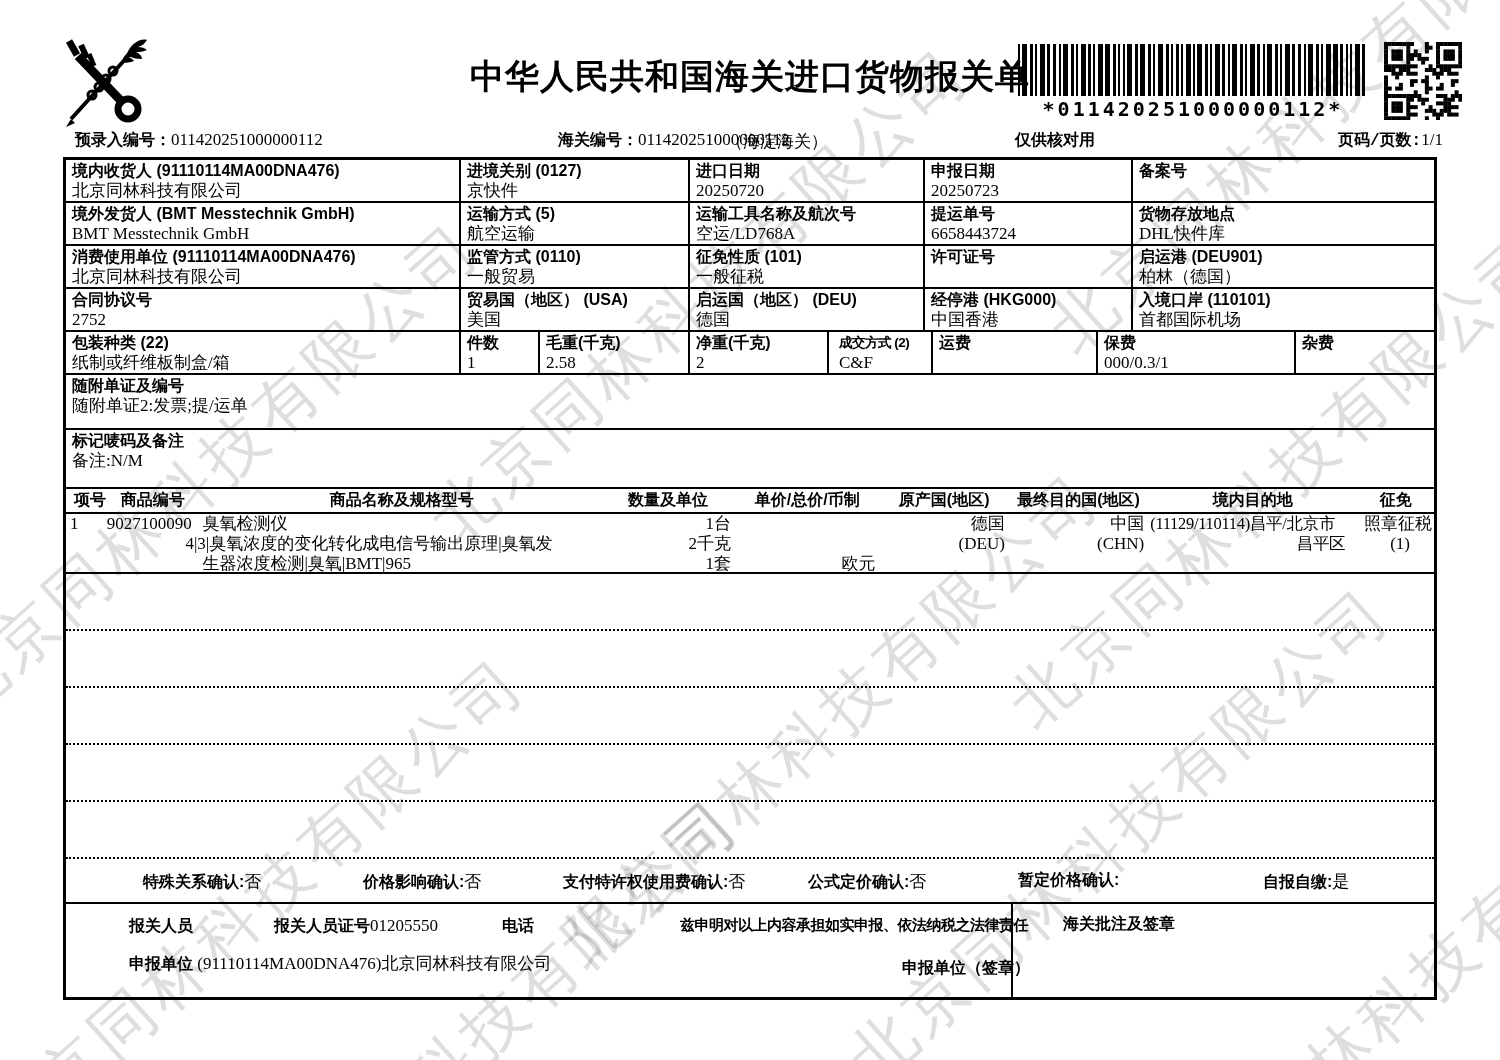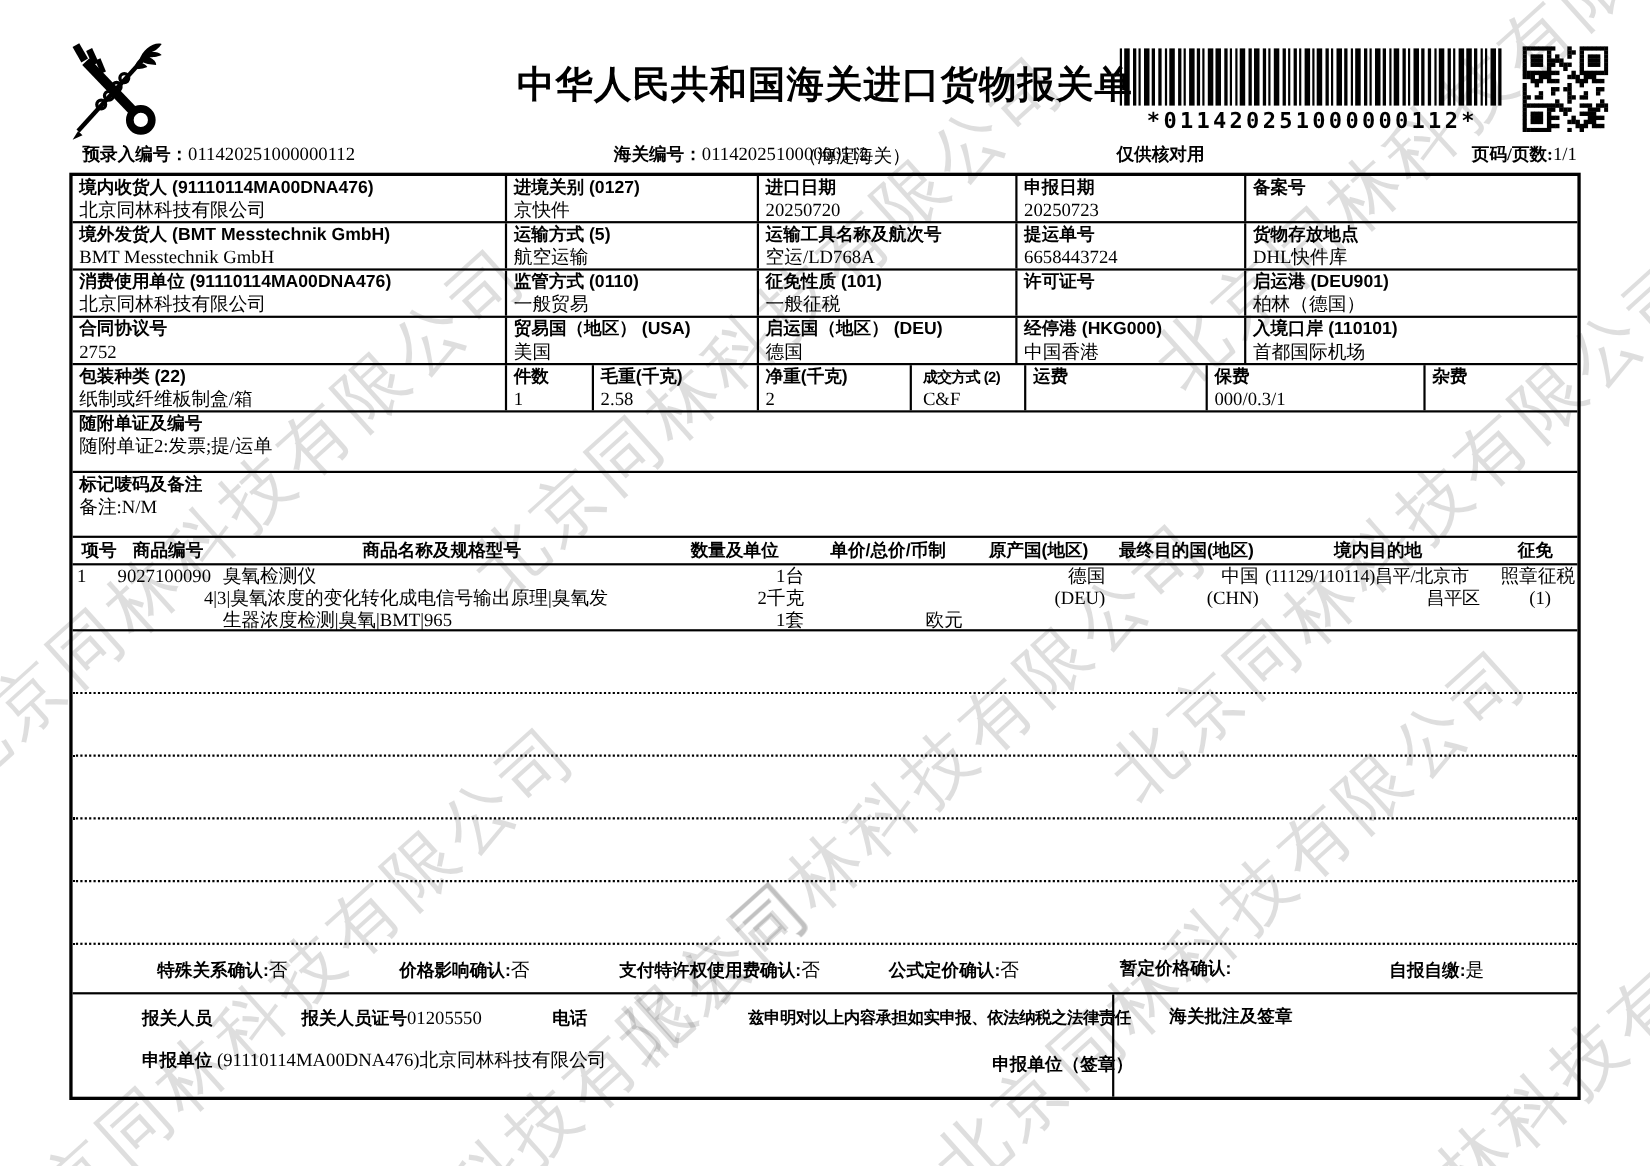--- a/index.html
+++ b/index.html
@@ -15,21 +15,21 @@
   .title { position:absolute; left:430px; top:54px; width:640px; text-align:center;
            font-size:34px; font-weight:bold; letter-spacing:1px; z-index:2; }
   .barcode { position:absolute; left:1018px; top:44px; width:350px; z-index:2; }
   .bars { display:flex; height:52px; }
   .bars span { background:#000; height:100%; flex:none; }
   .bartext { font-family:"DejaVu Sans Mono", monospace; font-size:20px; font-weight:bold;
              letter-spacing:3px; text-align:center; margin-top:1px; }
   .qr { position:absolute; left:1384px; top:42px; z-index:2; }
   .meta { position:absolute; left:0; top:130px; width:1500px; height:24px; font-size:17px; z-index:2; }
   .meta span { position:absolute; white-space:nowrap; }
-  .meta b { font-family:Liberation Serif, serif; font-size:16px; }
+  .meta b { font-family:Liberation Mono, monospace; font-size:16px; }
   #m1{left:75px;} #m2{left:558px;} #m3{left:726px;} #m4{left:1015px; font-weight:bold; font-family:"Liberation Sans",sans-serif; font-size:16px;} #m5{left:1338px;}
   
   .table { position:absolute; left:63px; top:157px; width:1374px; height:843px;
            border:3px solid #000; z-index:2; }
   .row { display:flex; border-bottom:2px solid #000; }
   .cell { border-right:2px solid #000; padding:1px 6px; overflow:hidden; }
   .cell:last-child, .nocr { border-right:none; }
   .lbl { font-weight:bold; font-size:16px; line-height:20px; white-space:nowrap;
          font-family:"Liberation Sans", sans-serif; }
   .val { font-size:17px; line-height:20px; white-space:nowrap; }

